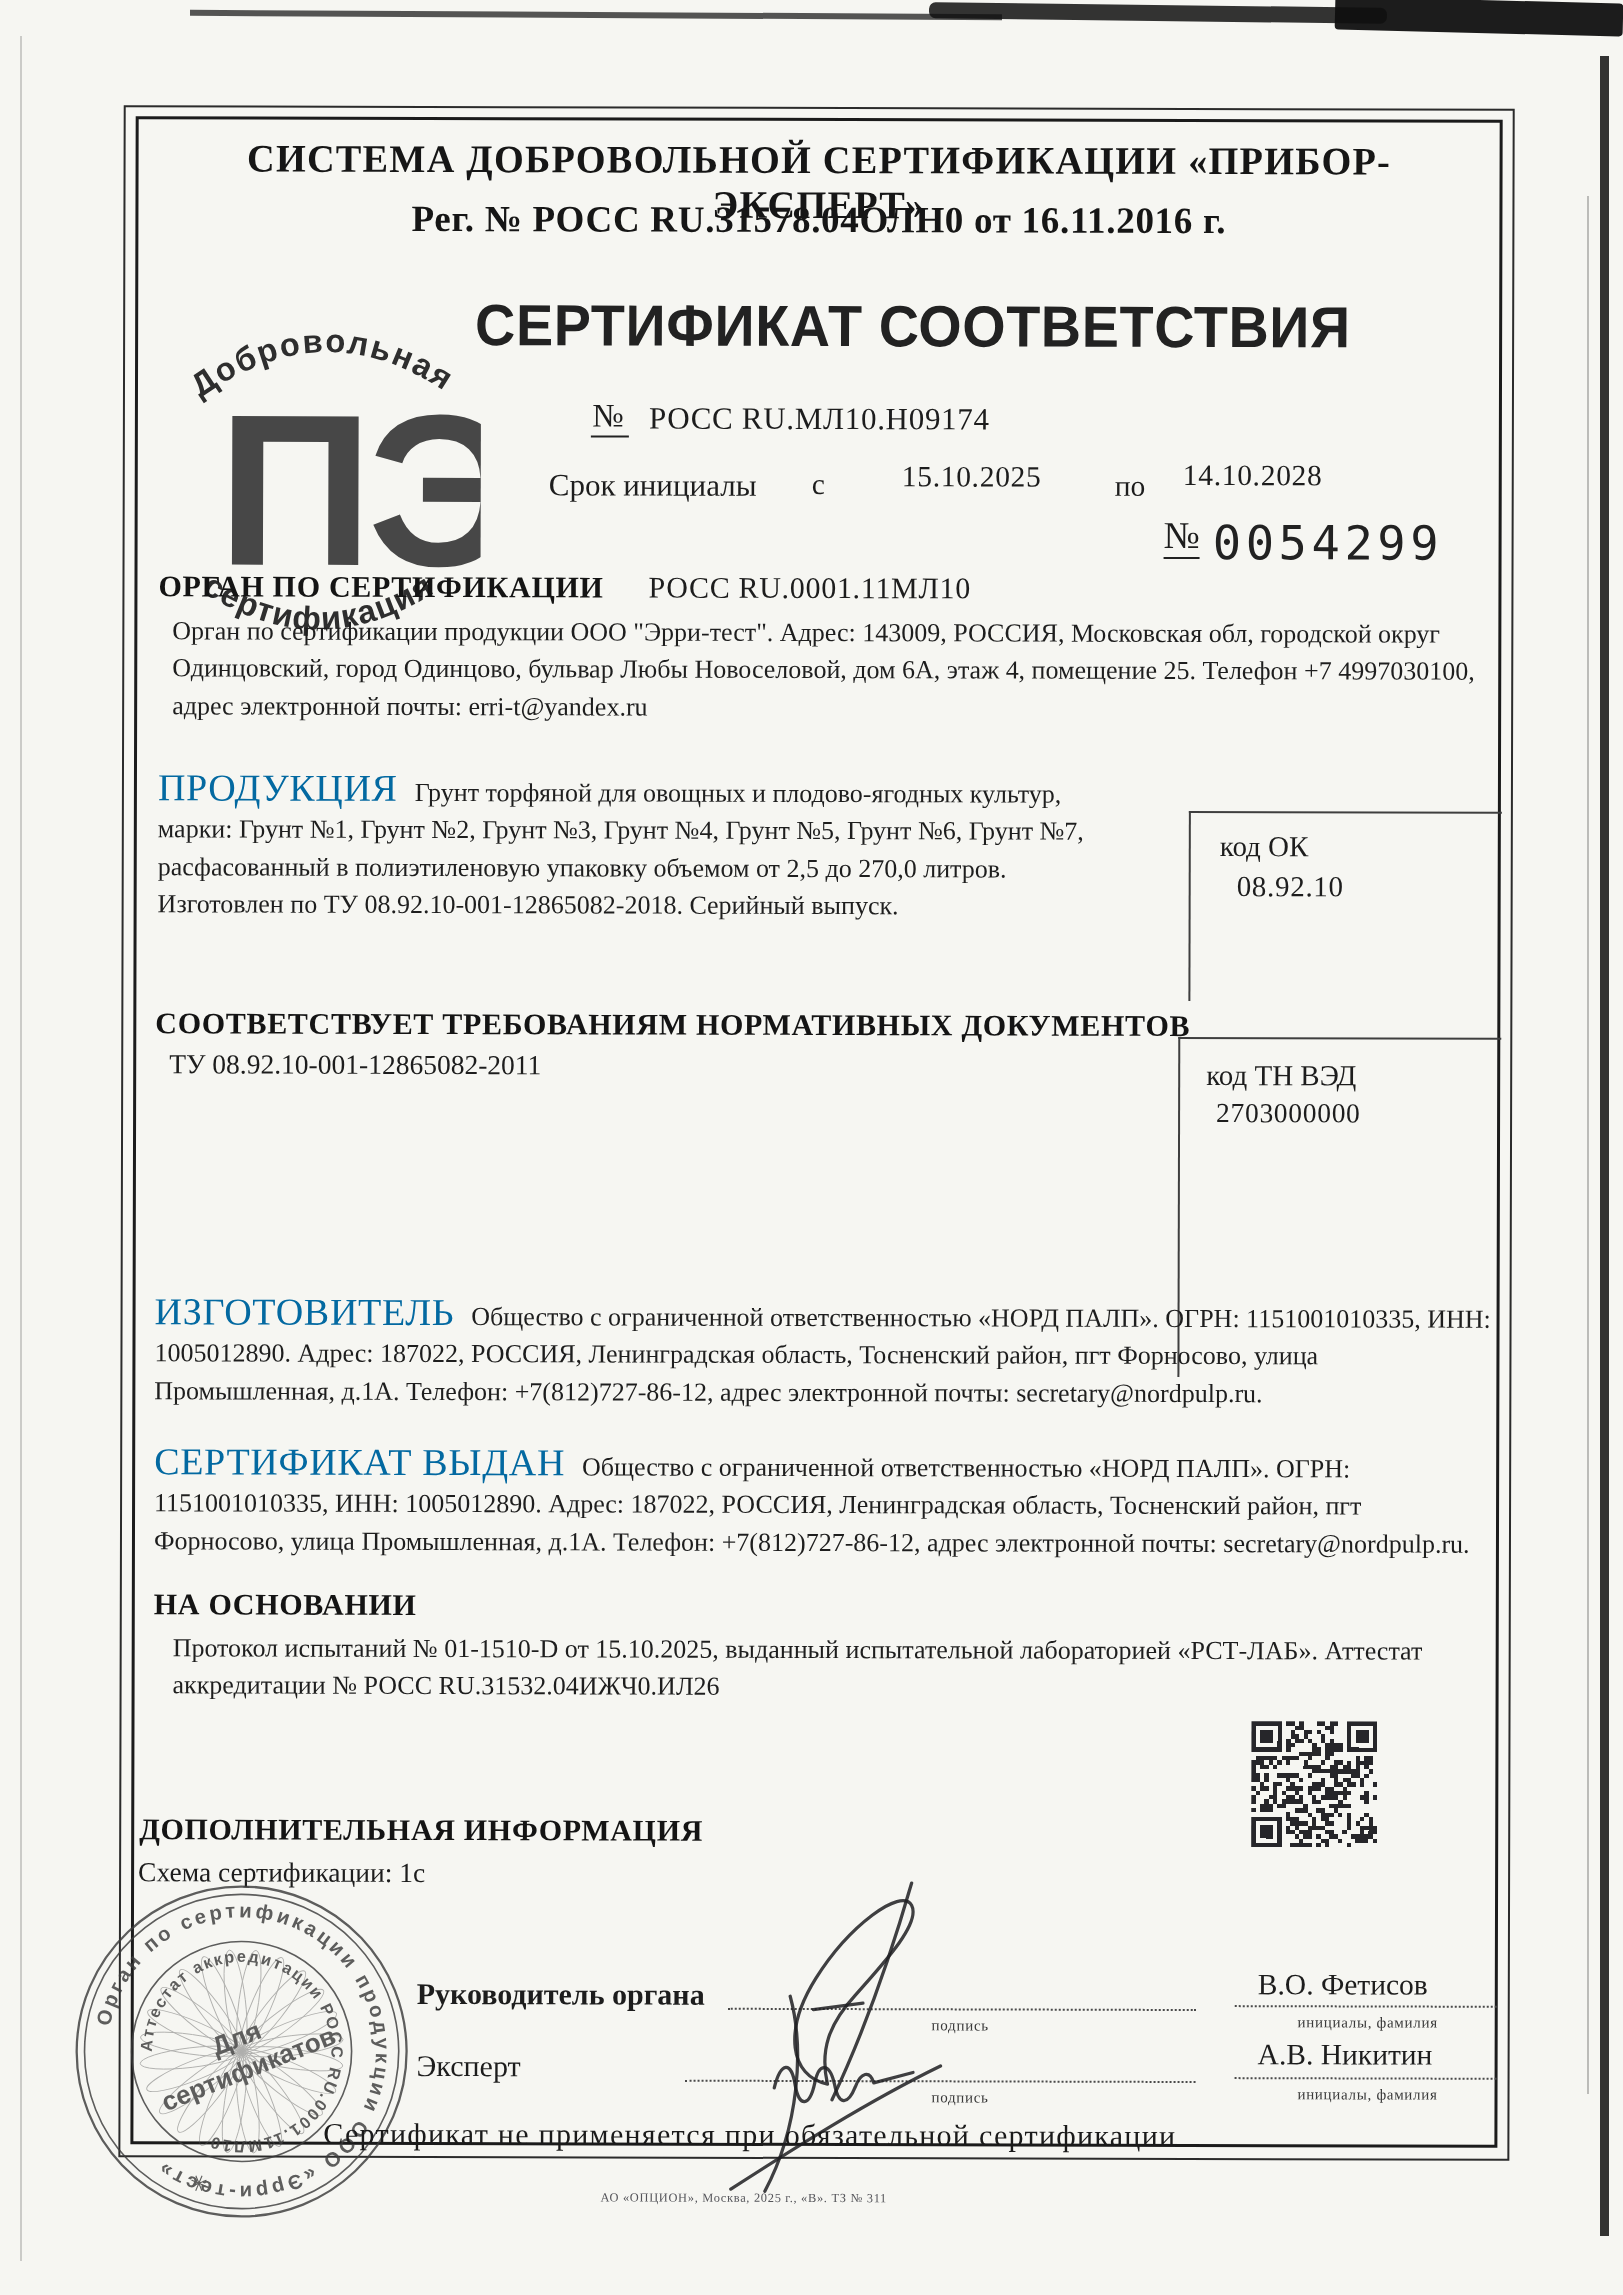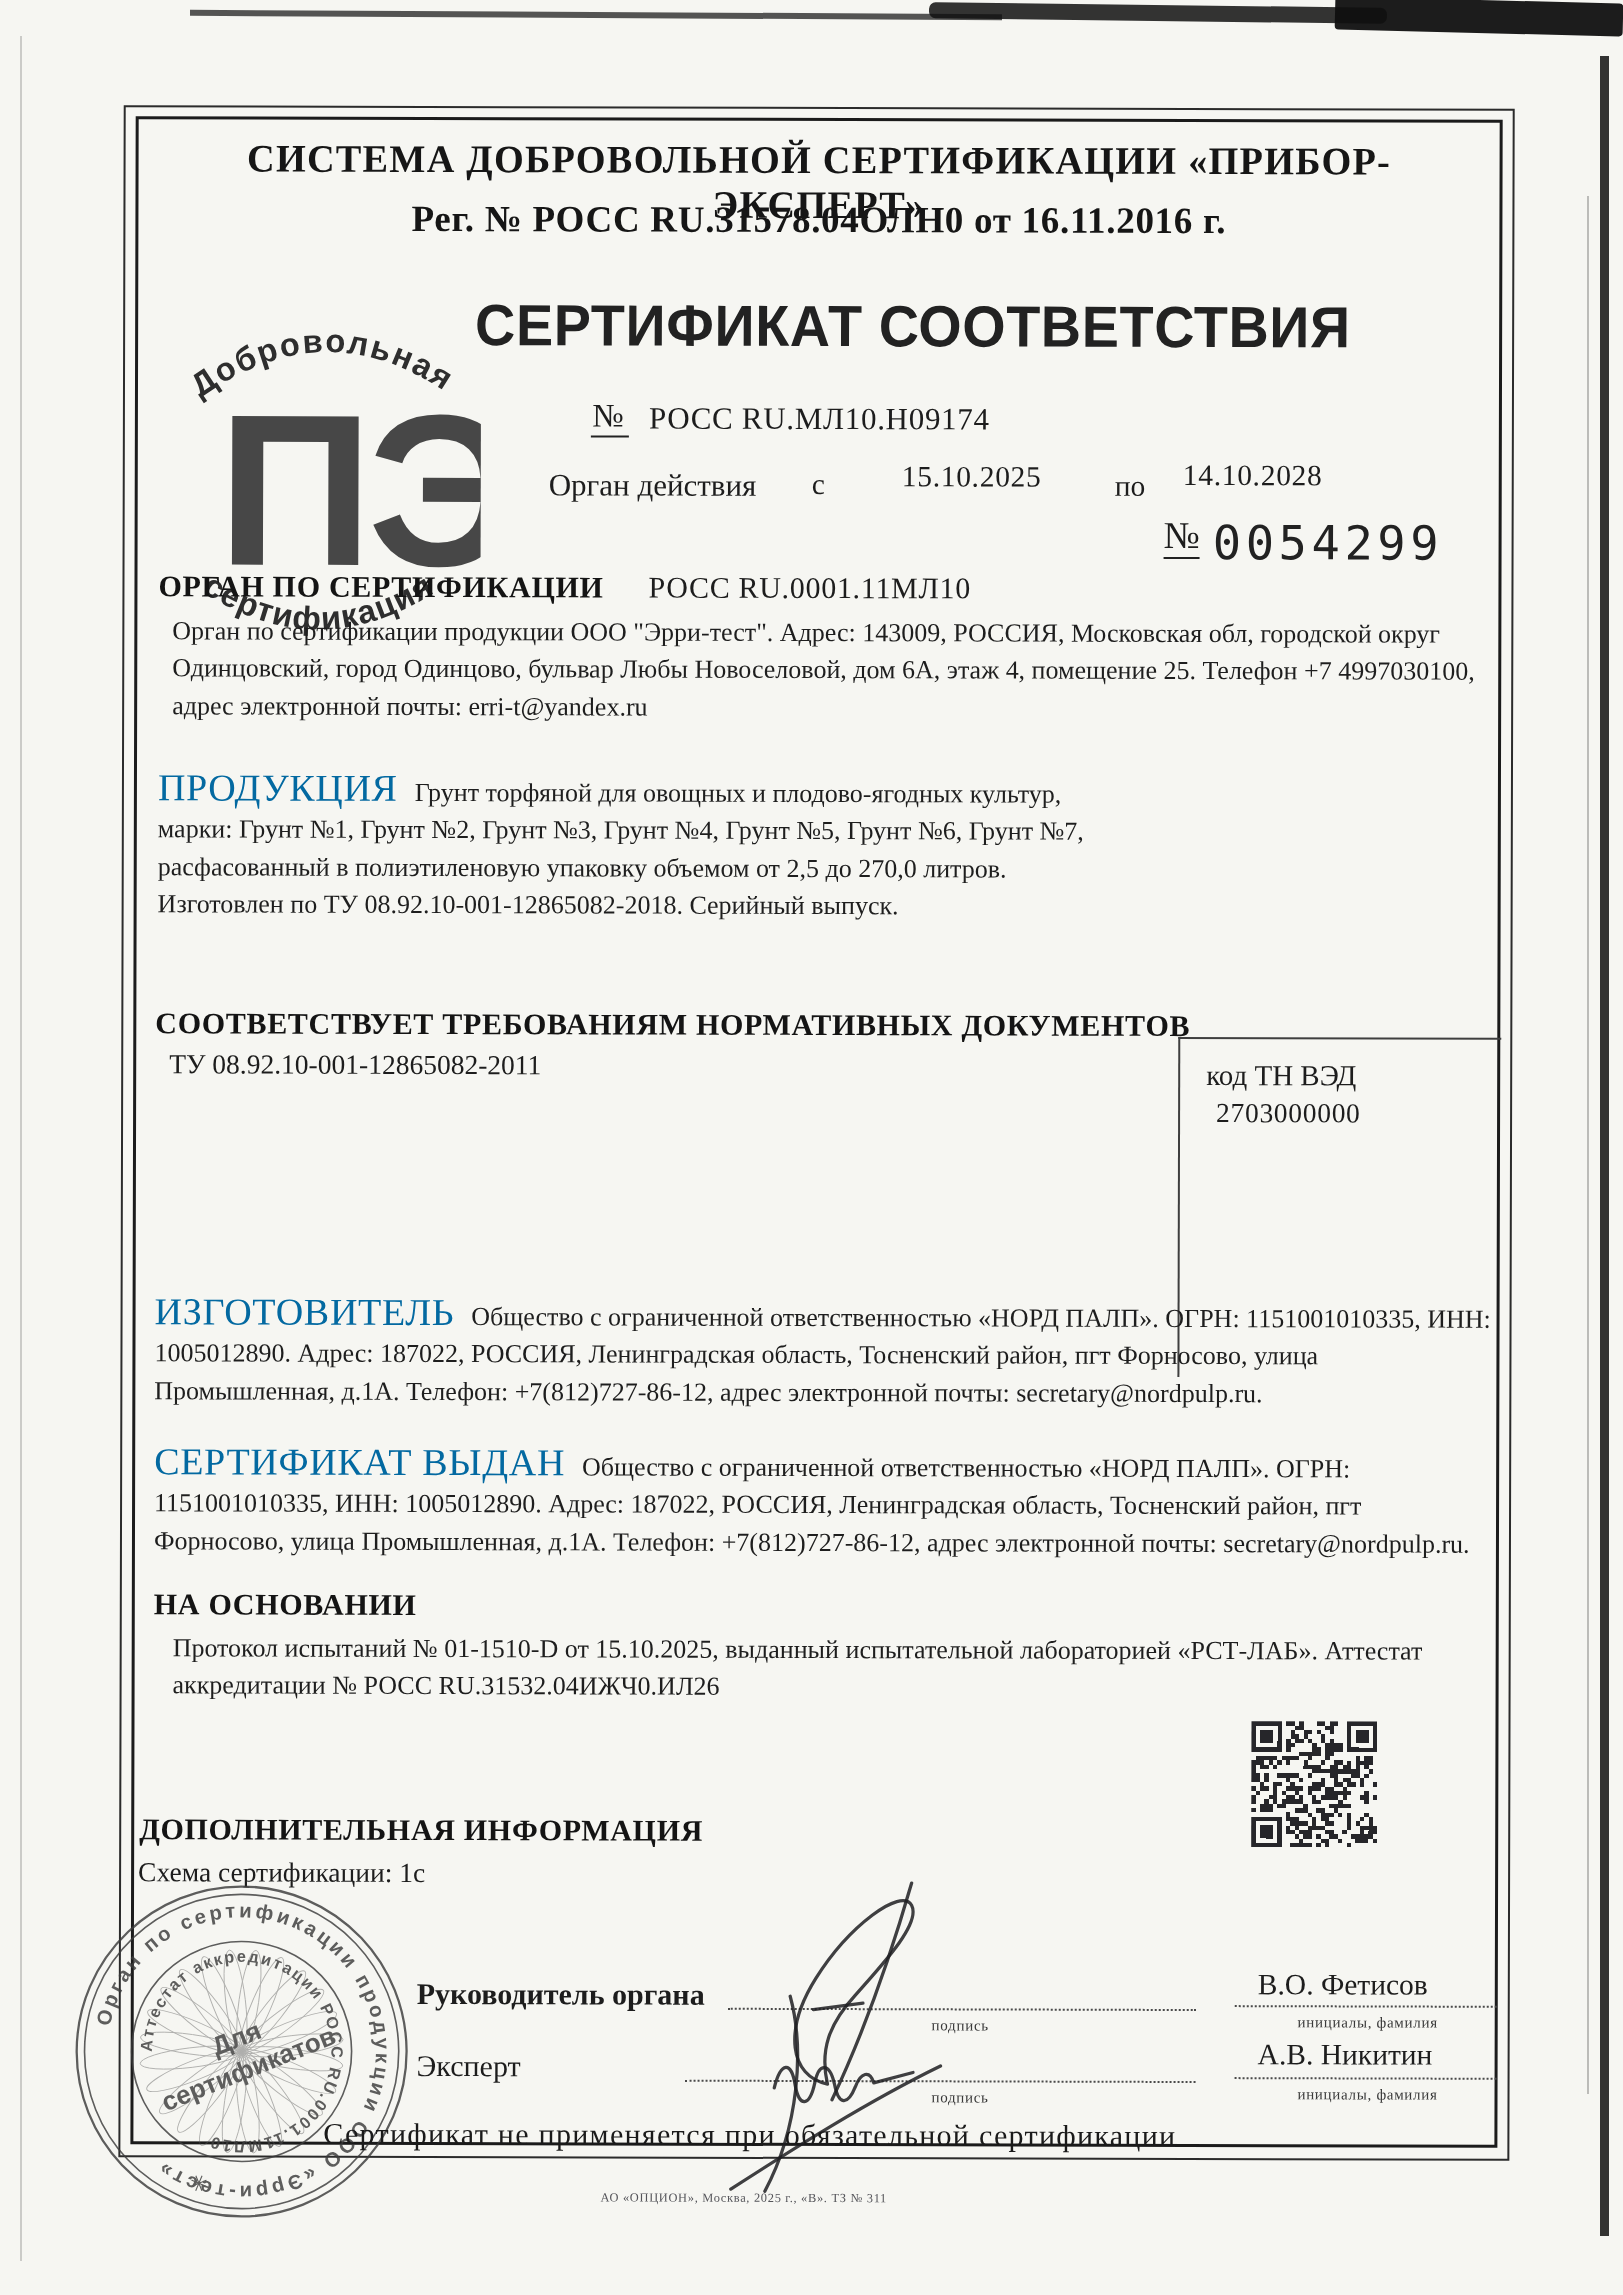--- a/index.html
+++ b/index.html
@@ -79,37 +79,41 @@
     <text font-size="50" font-weight="bold" fill="#2e2e2e" letter-spacing="2" font-family="Liberation Serif, serif">
       <textPath href="#logoArcBottom" startOffset="6%">сертификация</textPath>
     </text>
   </svg>
 
   <div class="abs doc-title">СЕРТИФИКАТ СООТВЕТСТВИЯ</div>
 
   <span class="abs no-label">№</span>
   <span class="abs cert-number">РОСС RU.МЛ10.Н09174</span>
 
-  <span class="abs validity-label">Орган действия</span>
+  <span class="abs validity-label">Срок инициалы</span>
   <span class="abs from-label">с</span>
   <span class="abs date-from">15.10.2025</span>
   <span class="abs to-label">по</span>
   <span class="abs date-to">14.10.2028</span>
 
   <div class="abs blank-no">
     <span class="nm">№</span>
     <span class="digits">0054299</span>
   </div>
 
   <span class="abs seclabel" style="left:157px;top:571px;">ОРГАН ПО СЕРТИФИКАЦИИ</span>
   <span class="abs" style="left:647px;top:571px;font-size:30px;letter-spacing:0.7px;">РОСС RU.0001.11МЛ10</span>
   <div class="abs bodytext" style="left:171px;top:614px;width:1319px;">Орган по сертификации продукции ООО "Эрри-тест". Адрес: 143009, РОССИЯ, Московская обл, городской округ Одинцовский, город Одинцово, бульвар Любы Новоселовой, дом 6А, этаж 4, помещение 25. Телефон +7 4997030100, адрес электронной почты: erri-t@yandex.ru</div>
 
   <div class="abs" style="left:157px;top:767px;width:943px;">
     <span class="inline-label">ПРОДУКЦИЯ</span><span class="bodytext">Грунт торфяной для овощных и плодово-ягодных культур, марки: Грунт №1, Грунт №2, Грунт №3, Грунт №4, Грунт №5, Грунт №6, Грунт №7, расфасованный в полиэтиленовую упаковку объемом от 2,5 до 270,0 литров. Изготовлен по ТУ 08.92.10-001-12865082-2018. Серийный выпуск.</span>
+  </div>
+  <div class="abs codebox" style="left:1188px;top:810px;width:313px;height:190px;">
+    <div class="cl">код ОК</div>
+    <div class="cv">08.92.10</div>
   </div>
 
   <div class="abs seclabel" style="left:155px;top:1008px;">СООТВЕТСТВУЕТ ТРЕБОВАНИЯМ НОРМАТИВНЫХ ДОКУМЕНТОВ</div>
   <div class="abs" style="left:169px;top:1050px;font-size:27.5px;">ТУ 08.92.10-001-12865082-2011</div>
   <div class="abs codebox" style="left:1178px;top:1036px;width:323px;height:340px;">
     <div class="cl" style="margin:19.6px 0 0 26px;">код ТН ВЭД</div>
     <div class="cv" style="margin:5.2px 0 0 36px;font-size:27.5px;">2703000000</div>
   </div>
 
   <div class="abs" style="left:155px;top:1291px;width:1341px;">

